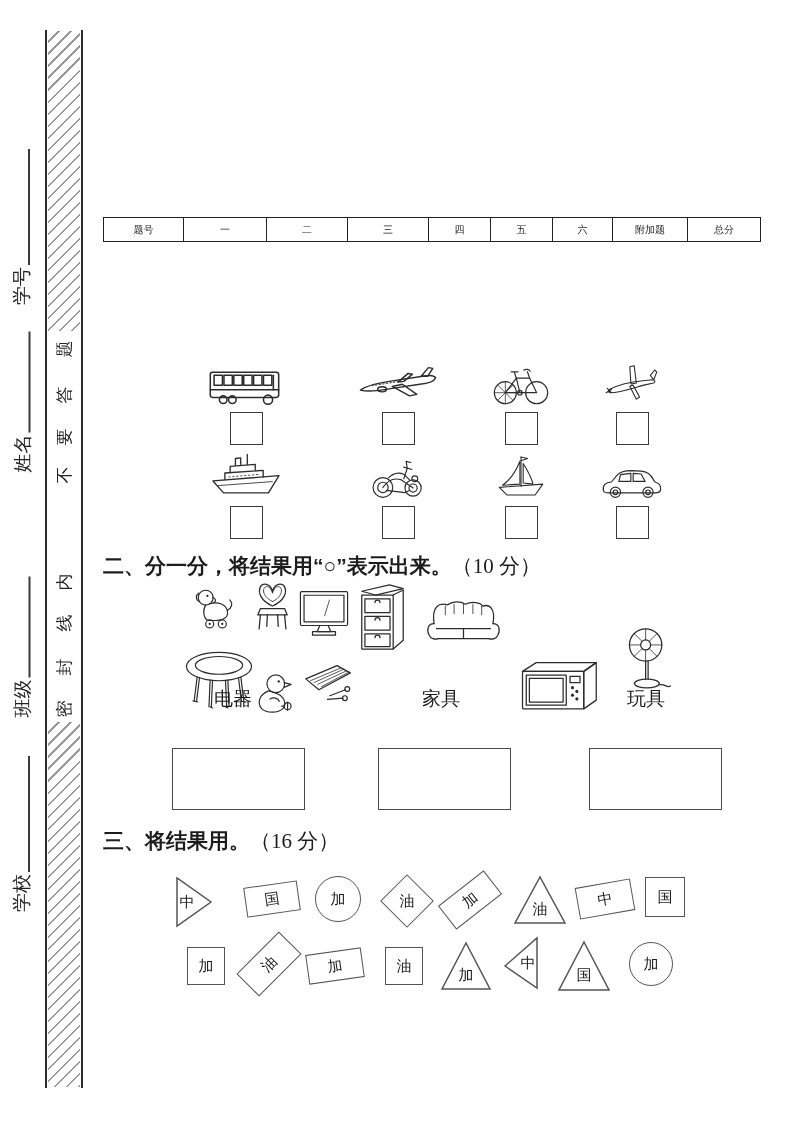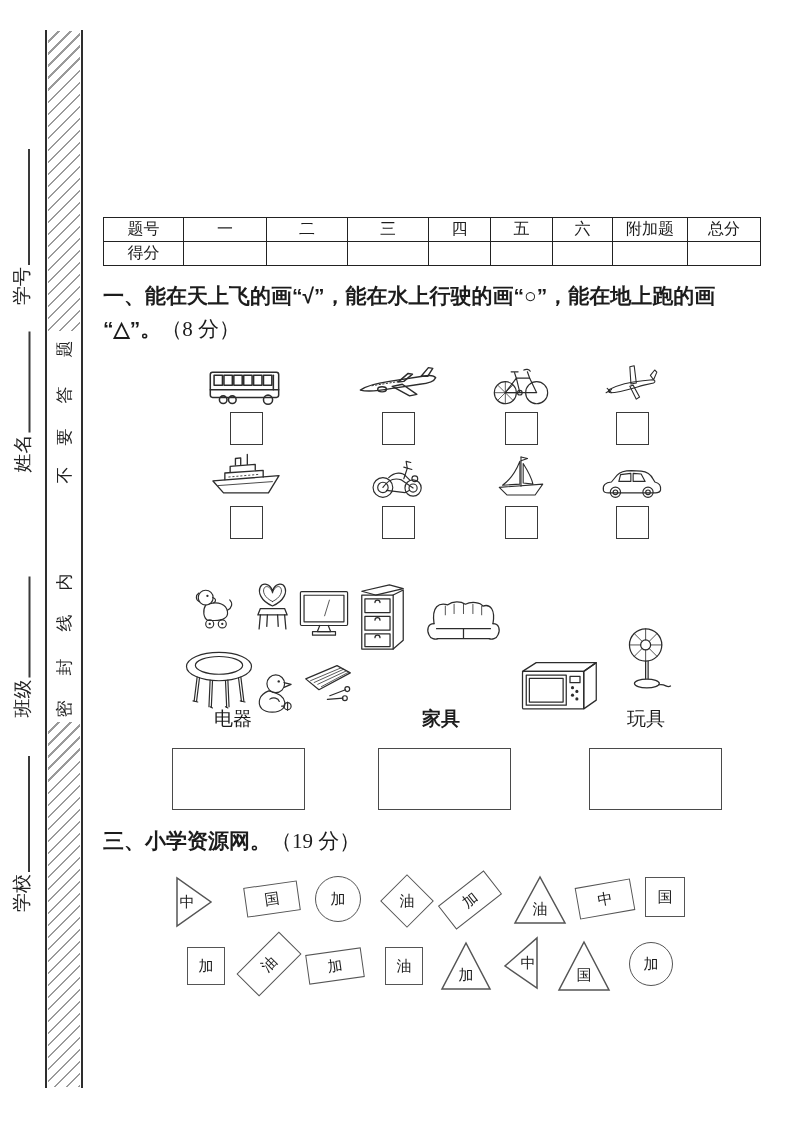--- a/index.html
+++ b/index.html
@@ -17,35 +17,35 @@
   
   .title{position:absolute;left:100px;width:680px;top:44px;text-align:center;
          font-size:43px;font-weight:700;letter-spacing:1px;}
   .subtitle{position:absolute;left:100px;width:680px;top:122px;text-align:center;
             font-size:34px;font-weight:700;letter-spacing:2px;}
   .time-info{position:absolute;left:100px;width:662px;top:190px;text-align:right;
              font-size:20px;font-weight:700;}
   
   .score-table{position:absolute;left:103px;top:217px;border-collapse:collapse;table-layout:fixed;}
   .score-table td{border:1.4px solid #222;height:23px;text-align:center;vertical-align:middle;
-                  font-size:16px;font-family:"Liberation Serif",serif;padding:0;margin-top:34px;}
+                  font-size:10px;font-family:"Liberation Serif",serif;padding:0;margin-top:34px;}
   
   .q-text{position:absolute;left:103px;width:676px;font-size:21px;font-weight:700;line-height:33px;}
   .score-note{font-family:"Liberation Serif",serif;font-weight:400;}
   
   .art *{fill:none;stroke:#2c2c2c;stroke-width:2;stroke-linecap:round;stroke-linejoin:round;}
   .art .fill{fill:#2c2c2c;stroke:none;}
   .art .thin{stroke-width:1.3;}
   .q1-item{position:absolute;width:124px;display:flex;flex-direction:column;align-items:center;}
   .img-slot{height:50px;display:flex;align-items:flex-end;justify-content:center;}
   .img-slot.tall{height:54px;}
   .ans-box{width:31px;height:31px;border:1.7px solid #3a3a3a;margin-top:6px;background:#fff;}
   .q2-item{position:absolute;}
   .cat-label{position:absolute;width:100px;text-align:center;font-size:19px;
-             font-family:"Liberation Serif",serif;top:706px;}
+             font-family:"Liberation Serif",serif;top:686px;}
   .cat-box{position:absolute;top:748px;width:131px;height:60px;border:1.6px solid #4a4a4a;background:#fff;}
   
   .shape{position:absolute;display:flex;align-items:center;justify-content:center;}
   .shape svg{position:absolute;inset:0;width:100%;height:100%;}
   .shape-label{position:relative;font-size:15px;font-family:"Liberation Serif",serif;z-index:2;}
   .rect-shape{border:1.5px solid #555;background:#fff;}
   .lbl-low{top:9px;}
   .lbl-left{right:7px;}
   .lbl-right{left:7px;}
   .footer{position:absolute;left:97px;width:600px;top:1068px;text-align:center;
@@ -105,38 +105,23 @@
       <td>题号</td>
       <td>一</td>
       <td>二</td>
       <td>三</td>
       <td>四</td>
       <td>五</td>
       <td>六</td>
       <td>附加题</td>
       <td>总分</td>
     </tr>
-    <tr>
-      <td>得分</td>
-      <td></td>
-      <td></td>
-      <td></td>
-      <td></td>
-      <td></td>
-      <td></td>
-      <td></td>
-      <td></td>
-    </tr>
   </tbody>
     </table>
 
-  <div class="q-text" style="top:279px;">
-    <div><span>一、能在天上飞的画“√”，能在水上行驶的画“○”，能在地上跑的画</span></div>
-    <div><span>“△”。</span><span class="score-note">（8 分）</span></div>
-  </div>
 
   <div class="q1-item" style="left:184px;top:356px;">
     <div class="img-slot">
       <svg class="art" width="76" height="40" viewBox="0 0 100 52">
         <rect x="3" y="8" width="90" height="33" rx="3"></rect>
           <line x1="3" y1="31" x2="93" y2="31"></line>
         <rect x="8" y="12" width="11" height="13"></rect>
           <rect x="21" y="12" width="11" height="13"></rect>
           <rect x="34" y="12" width="11" height="13"></rect>
         <rect x="47" y="12" width="11" height="13"></rect>
@@ -241,20 +226,23 @@
         <path d="M58,30 L58,16 L72,17 L79,30 Z"></path>
         <circle cx="27" cy="49" r="9"></circle>
           <circle cx="27" cy="49" r="4"></circle>
         <circle cx="84" cy="49" r="9"></circle>
           <circle cx="84" cy="49" r="4"></circle>
       </svg>
     </div>
     <div class="ans-box"></div>
   </div>
 
+  <div class="q-text" style="top:549px;">
+    <span>二、分一分，将结果用“○”表示出来。</span><span class="score-note">（10 分）</span>
+  </div>
 
   <div class="q2-item" style="left:192px;top:586px;">
     <svg class="art" width="48" height="45" viewBox="0 0 84 78">
       <circle cx="24" cy="20" r="13"></circle>
       <path d="M12,12 C6,16 6,24 13,27"></path>
       <circle class="fill" cx="27" cy="17" r="2"></circle>
       <path d="M36,20 C42,21 43,26 38,29"></path>
       <path d="M30,31 C46,26 60,32 62,44 C64,55 54,60 40,60 L28,60 C20,56 18,42 24,33"></path>
       <path d="M62,42 C70,38 72,30 66,24"></path>
       <circle cx="31" cy="66" r="7"></circle>
@@ -351,28 +339,28 @@
       <rect x="15" y="29" width="54" height="38"></rect>
       <rect x="80" y="26" width="16" height="10"></rect>
       <circle class="fill" cx="84" cy="44" r="2.5"></circle>
         <circle class="fill" cx="91" cy="50" r="2.5"></circle>
         <circle class="fill" cx="84" cy="56" r="2.5"></circle>
         <circle class="fill" cx="91" cy="62" r="2.5"></circle>
     </svg>
   </div>
 
   <div class="cat-label" style="left:183px;">电器</div>
-  <div class="cat-label" style="left:391px;font-weight:bold;">家具</div>
+  <div class="cat-label" style="left:391px;">家具</div>
   <div class="cat-label" style="left:596px;">玩具</div>
   <div class="cat-box" style="left:172px;"></div>
   <div class="cat-box" style="left:378px;"></div>
   <div class="cat-box" style="left:589px;"></div>
 
   <div class="q-text" style="top:824px;">
-    <span>三、小学资源网。</span><span class="score-note">（19 分）</span>
+    <span>三、将结果用。</span><span class="score-note">（16 分）</span>
   </div>
 
   <div class="shape" style="left:175px;top:876px;width:38px;height:52px;">
     <svg viewBox="0 0 38 52">
         <polygon points="2,2 2,50 36,26" fill="none" stroke="#555" stroke-width="1.5"></polygon>
       </svg>
     <span class="shape-label lbl-left">中</span>
   </div>
   <div class="shape rect-shape" style="left:245px;top:884px;width:52px;height:28px;transform:rotate(-8deg);">
     <span class="shape-label">国</span>

